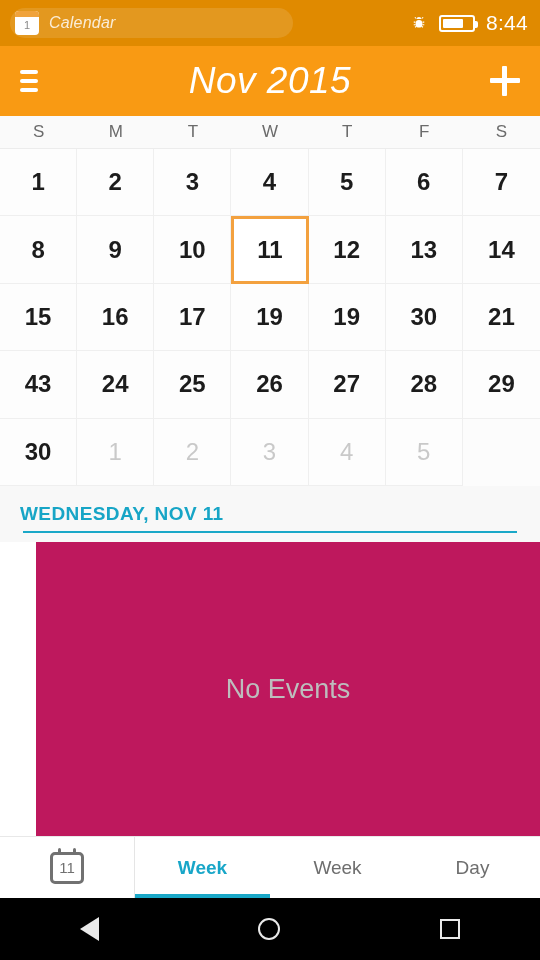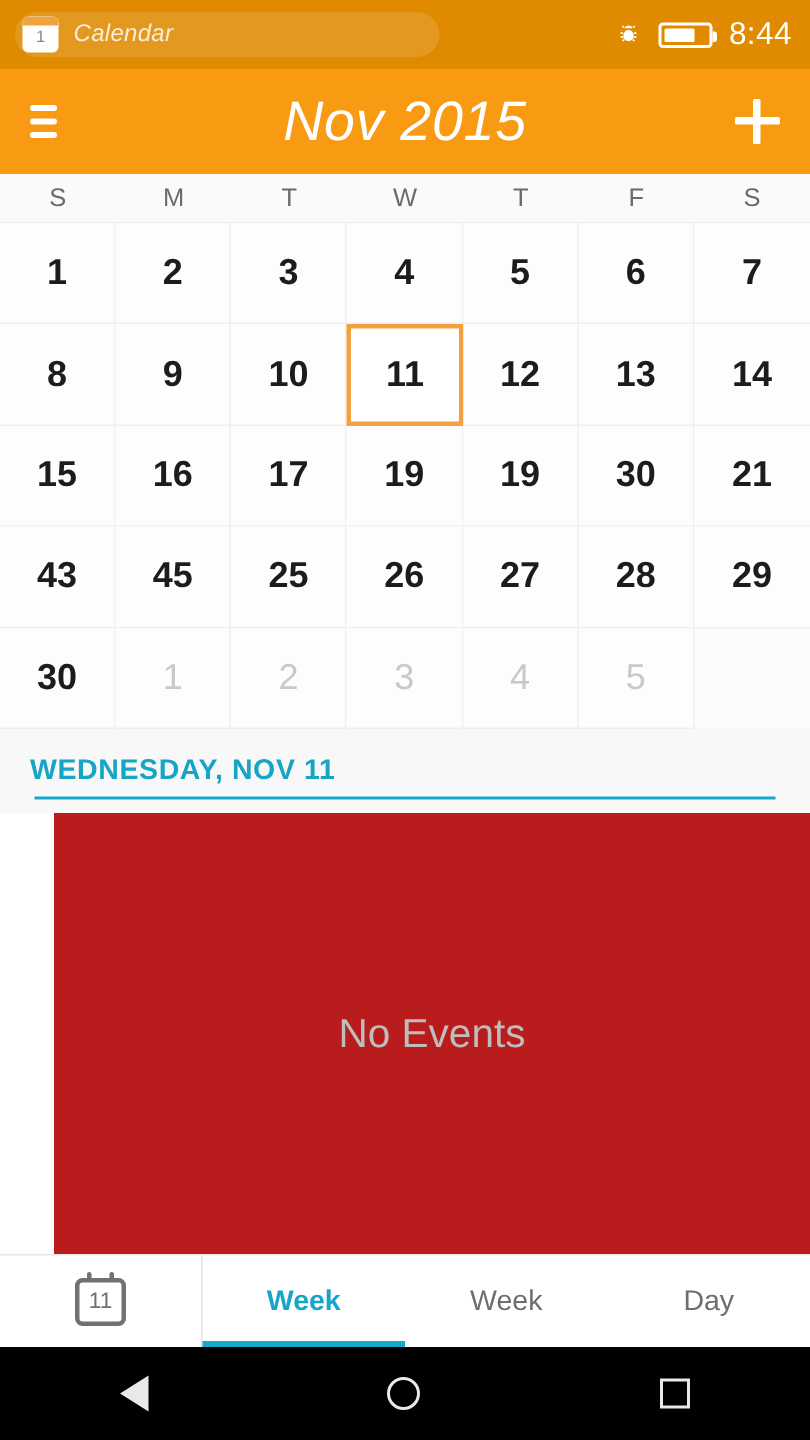--- a/index.html
+++ b/index.html
@@ -156,21 +156,21 @@
     letter-spacing:.4px;
   }
   .dayheader .rule{
     position:absolute; left:23px; right:23px; bottom:9px;
     height:2px; background:#1aa8c8;
   }
 
   
   .events{
     flex:1 1 auto;
-    background:#b91c1c;
+    background:#be185d;
     display:flex; align-items:center; justify-content:center;margin-left:36px;
   }
   .noevents{ font-size:27px; color:#bdbdbd; }
 
   
   .tabbar{
     flex:0 0 62px;
     background:#ffffff;
     display:flex;
     border-top:1px solid #e8e8e8;
@@ -290,21 +290,21 @@
       <div class="daycell">13</div>
       <div class="daycell">14</div>
       <div class="daycell">15</div>
       <div class="daycell">16</div>
       <div class="daycell">17</div>
       <div class="daycell">19</div>
       <div class="daycell">19</div>
       <div class="daycell">30</div>
       <div class="daycell">21</div>
       <div class="daycell">43</div>
-      <div class="daycell">45</div>
+      <div class="daycell">24</div>
       <div class="daycell">25</div>
       <div class="daycell">26</div>
       <div class="daycell">27</div>
       <div class="daycell">28</div>
       <div class="daycell">29</div>
       <div class="daycell">30</div>
       <div class="daycell other">1</div>
       <div class="daycell other">2</div>
       <div class="daycell other">3</div>
       <div class="daycell other">4</div>

